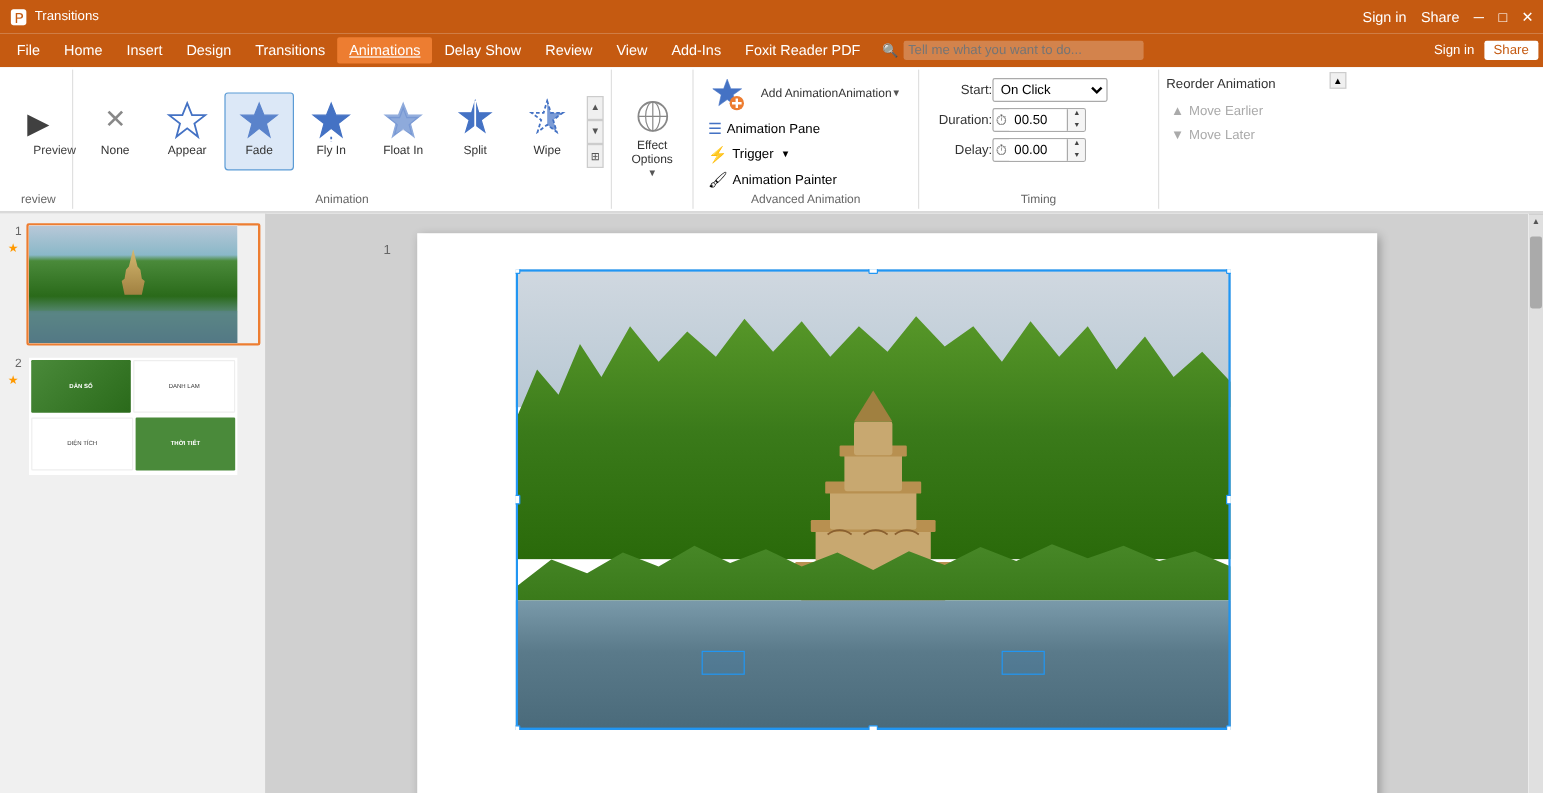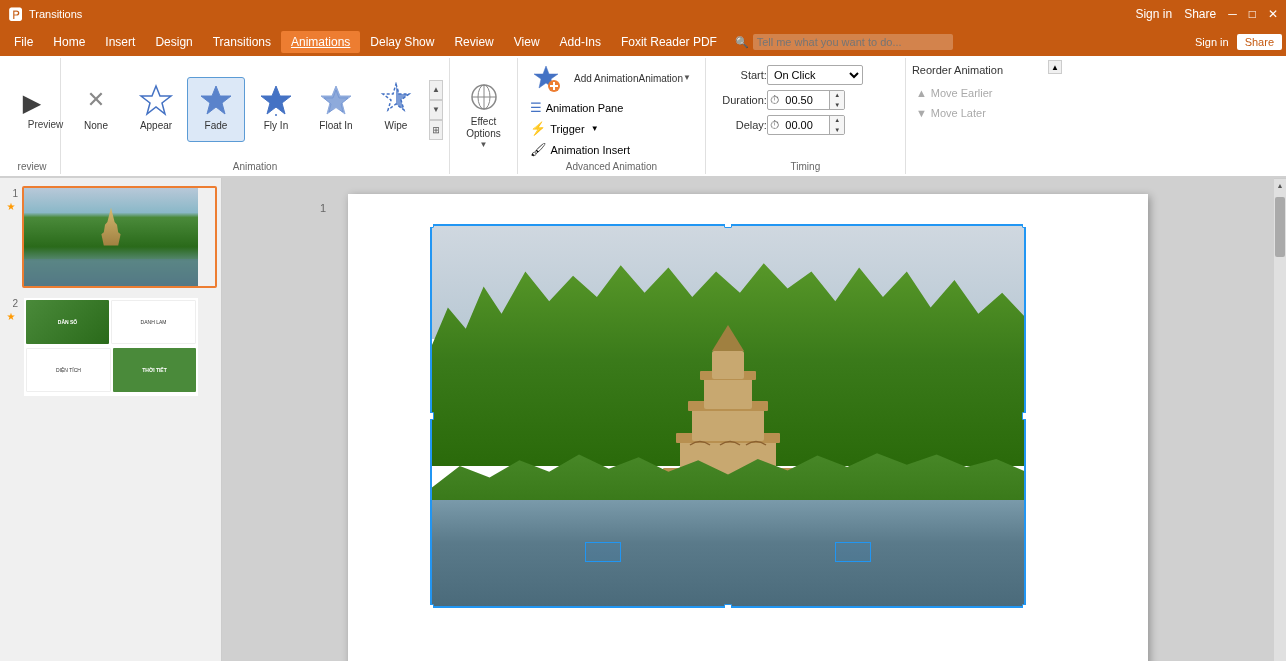--- a/index.html
+++ b/index.html
@@ -442,20 +442,29 @@
           <div class="anim-item">
             <div class="anim-icon">
               <svg width="36" height="36" viewBox="0 0 36 36">
                 <polygon points="18,4 22,14 33,14 24,21 27,32 18,25 9,32 12,21 3,14 14,14" fill="#4472c4" stroke="#4472c4" stroke-width="1" opacity="0.6"></polygon>
                 <polygon points="18,8 21,16 30,16 23,22 25,30 18,26 11,30 13,22 6,16 15,16" fill="none" stroke="#4472c4" stroke-width="1" opacity="0.3"></polygon>
               </svg>
             </div>
             <div class="anim-label">Float In</div>
           </div>
 
+          <div class="anim-item">
+            <div class="anim-icon">
+              <svg width="36" height="36" viewBox="0 0 36 36">
+                <polygon points="18,2 21,12 31,12 23,18 26,28 18,22 10,28 13,18 5,12 15,12" fill="#4472c4" stroke="#4472c4" stroke-width="1"></polygon>
+                <line x1="18" y1="2" x2="18" y2="34" stroke="white" stroke-width="1.5"></line>
+              </svg>
+            </div>
+            <div class="anim-label">Split</div>
+          </div>
 
           <div class="anim-item">
             <div class="anim-icon">
               <svg width="36" height="36" viewBox="0 0 36 36">
                 <polygon points="18,2 21,12 31,12 23,18 26,28 18,22 10,28 13,18 5,12 15,12" fill="none" stroke="#4472c4" stroke-width="1.5" stroke-dasharray="3,2"></polygon>
                 <polygon points="18,2 21,12 31,12 23,18 26,28 18,22" fill="#4472c4" opacity="0.7"></polygon>
               </svg>
             </div>
             <div class="anim-label">Wipe</div>
           </div>
@@ -510,21 +519,21 @@
           <span style="color:#4472c4; font-size:13px;">☰</span>
           <span>Animation Pane</span>
         </div>
         <div class="adv-btn" style="width:100%;">
           <span style="color:#f0b030; font-size:13px;">⚡</span>
           <span>Trigger</span>
           <span style="font-size:8px; margin-left:2px;">▼</span>
         </div>
         <div class="adv-btn" style="width:100%;">
           <span style="font-size:13px;">🖌</span>
-          <span>Animation Insert</span>
+          <span>Animation Painter</span>
         </div>
       </div>
       <div class="ribbon-group-label">Advanced Animation</div>
     </div>
 
     <div class="ribbon-group" style="min-width:200px;">
       <div class="ribbon-group-content" style="flex-direction:column; align-items:flex-start; width:100%; gap:3px; padding-top:4px;">
         <div class="timing-row">
           <span class="timing-label">Start:</span>
           <select class="start-select">

